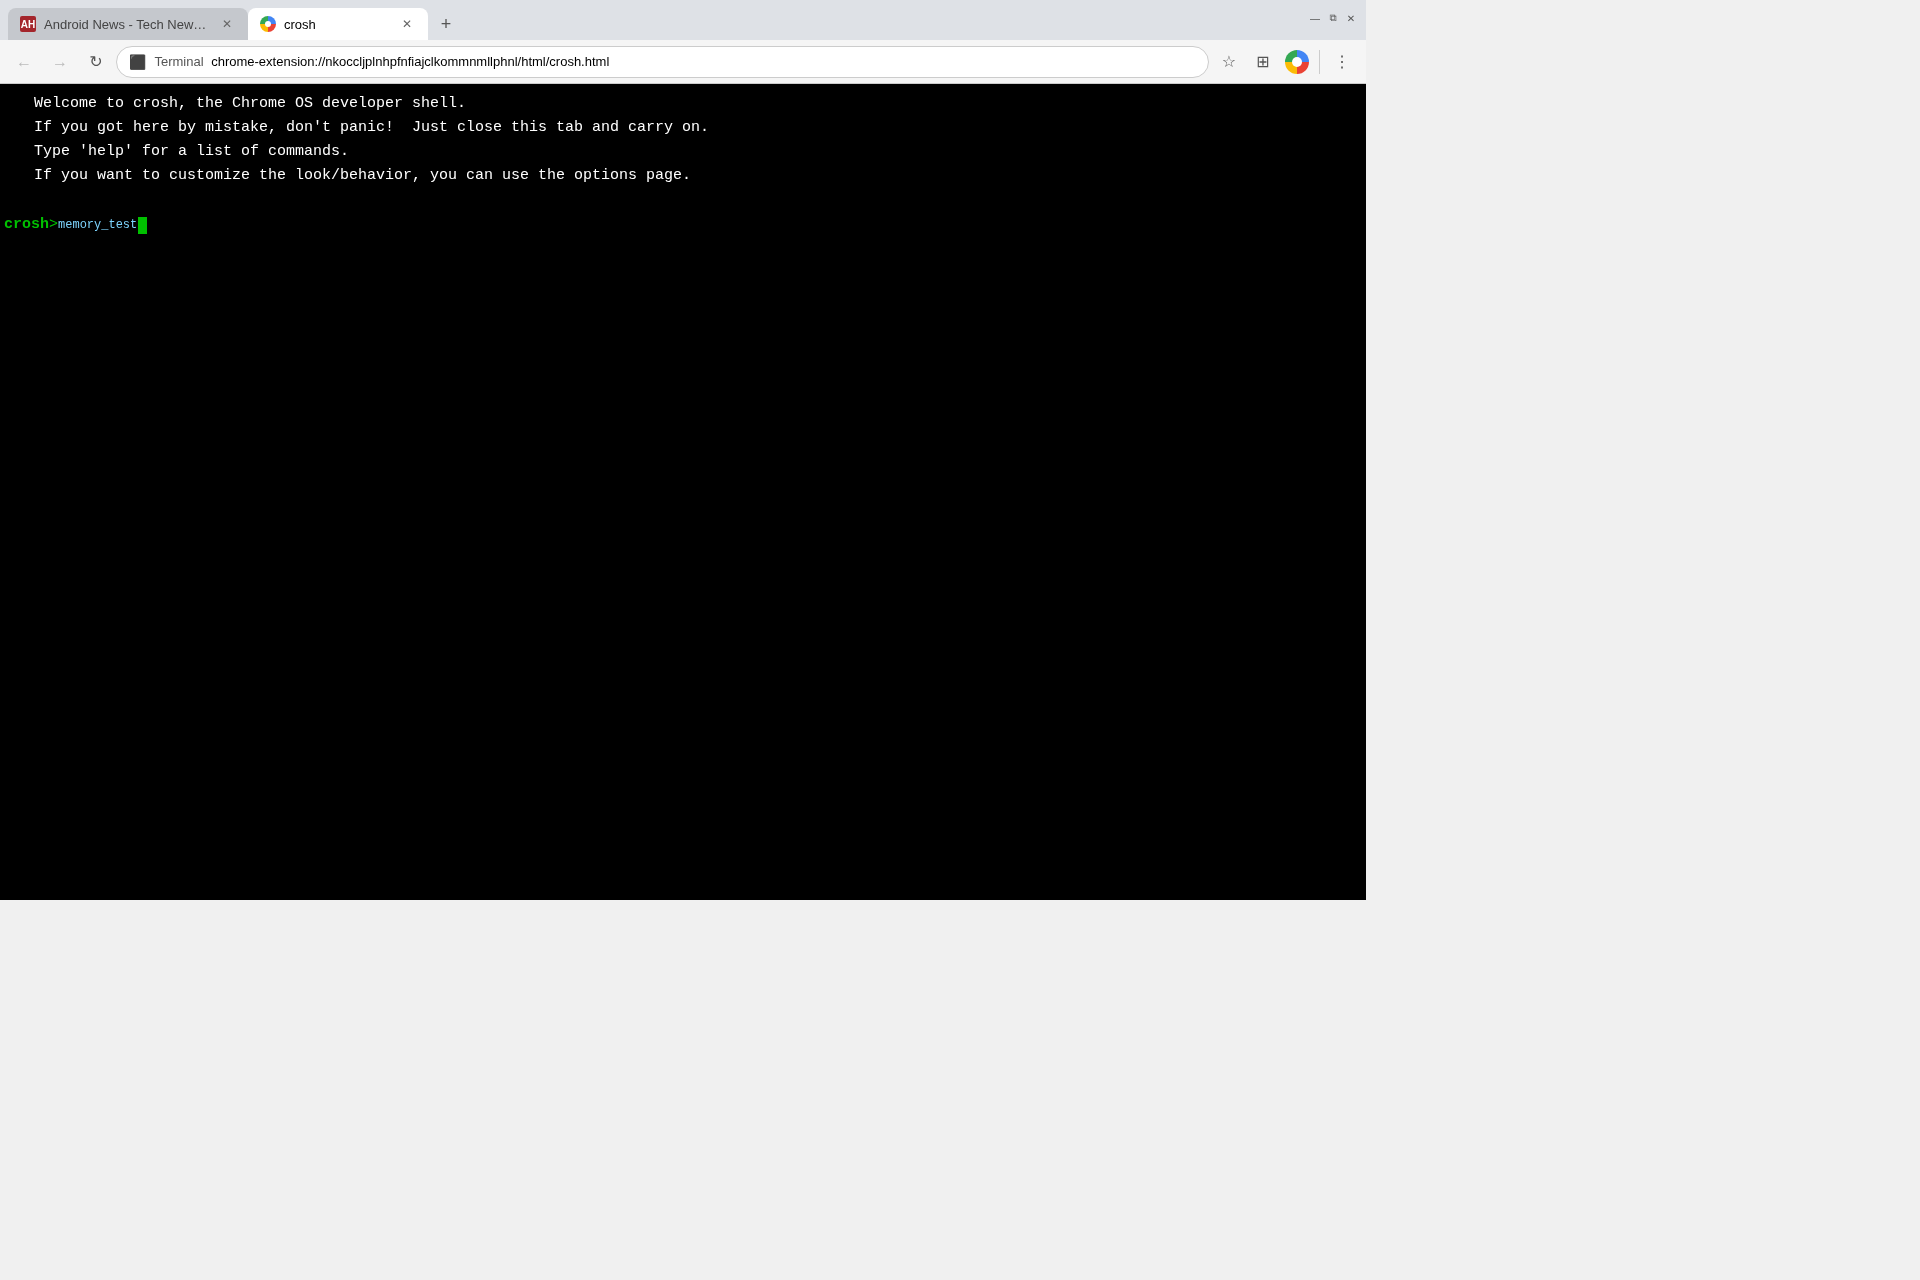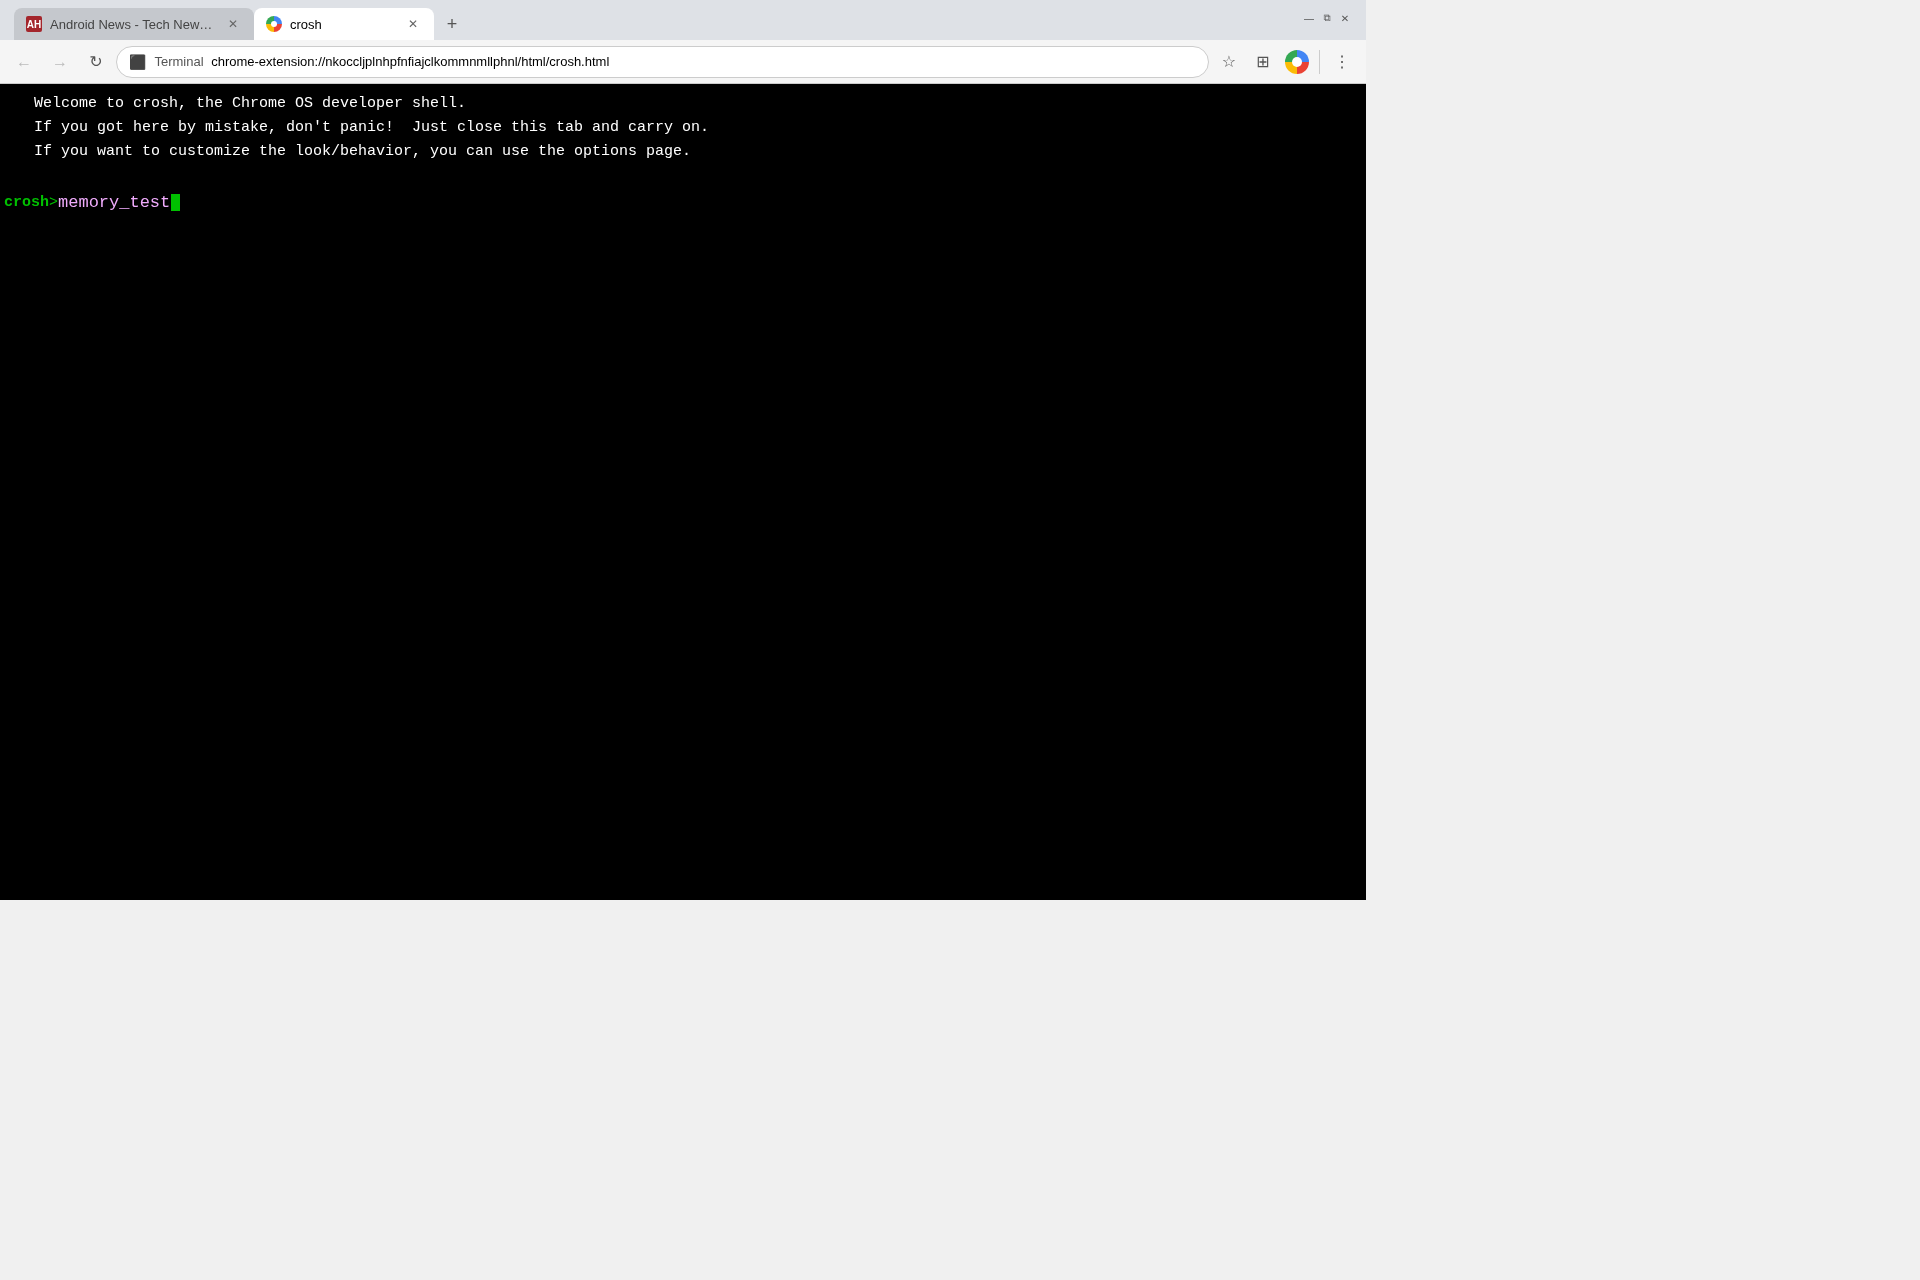--- a/index.html
+++ b/index.html
@@ -24,21 +24,21 @@
       flex-direction: column;
       background: #dee1e6;
     }
 
     
     .title-bar {
       display: flex;
       align-items: center;
       height: 40px;
       background: #dee1e6;
-      padding: 0 14px;
+      padding: 0 8px;
       gap: 0;
     }
 
     .tabs-area {
       display: flex;
       align-items: flex-end;
       flex: 1;
       height: 100%;
       padding-top: 8px;
     }
@@ -301,23 +301,23 @@
       font-size: 15px;
     }
 
     .prompt-arrow {
       color: #00c000;
       font-family: 'Courier New', 'Lucida Console', monospace;
       font-size: 15px;
     }
 
     .prompt-command {
-      color: #f0abfc;
+      color: #7dd3fc;
       font-family: 'Courier New', 'Lucida Console', monospace;
-      font-size: 17px;
+      font-size: 12px;
     }
 
     .cursor {
       display: inline-block;
       width: 9px;
       height: 17px;
       background: #00c000;
       vertical-align: text-bottom;
       margin-left: 1px;
     }
@@ -396,20 +396,21 @@
         <span>⋮</span>
       </div>
     </div>
   </div>
 
   <div class="terminal-content">
     <div class="terminal-line">Welcome to crosh, the Chrome OS developer shell.</div>
     <div class="terminal-line"></div>
     <div class="terminal-line">If you got here by mistake, don't panic!  Just close this tab and carry on.</div>
     <div class="terminal-line"></div>
+    <div class="terminal-line">Type 'help' for a list of commands.</div>
     <div class="terminal-line"></div>
     <div class="terminal-line">If you want to customize the look/behavior, you can use the options page.</div>
     <div class="terminal-line">&nbsp;</div>
 
     <div class="terminal-prompt">
       <span class="prompt-text">crosh</span>
         <span class="prompt-arrow">&gt; </span>
         <span class="prompt-command">memory_test</span>
         <span class="cursor"></span>
     </div>

